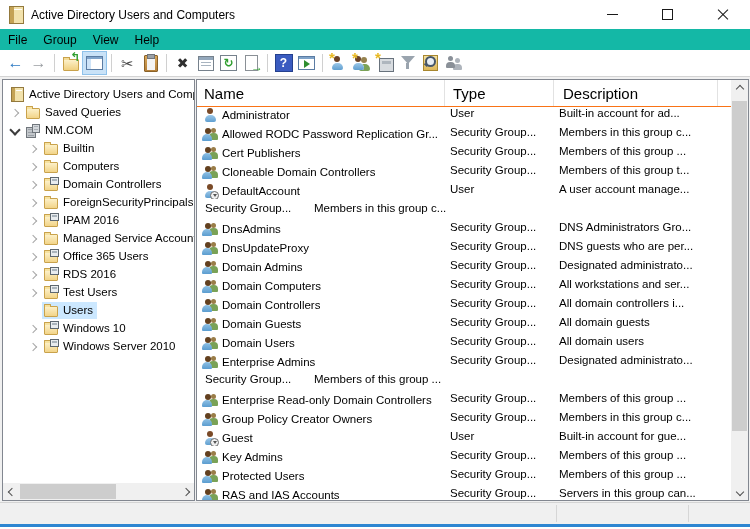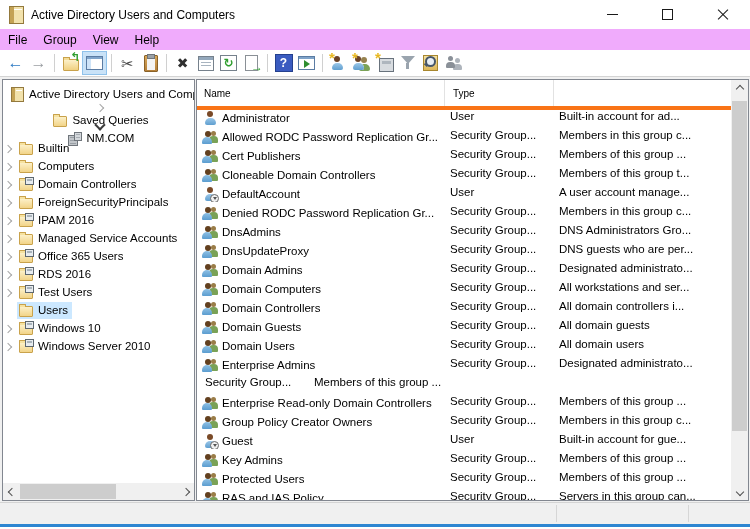--- a/index.html
+++ b/index.html
@@ -14,21 +14,21 @@
   .wcontrols{margin-left:auto;display:flex;height:29px;}
   .wbtn{width:55px;height:29px;display:flex;align-items:center;justify-content:center;}
   .ic-min{width:11px;height:1px;background:#1a1a1a;}
   .ic-max{width:9px;height:9px;border:1px solid #1a1a1a;}
   .ic-close{position:relative;width:12px;height:12px;}
   .ic-close::before,.ic-close::after{content:"";position:absolute;left:-1px;top:5px;width:14px;height:1px;background:#1a1a1a;}
   .ic-close::before{transform:rotate(45deg);}
   .ic-close::after{transform:rotate(-45deg);}
 
   
-  .menubar{height:21px;display:flex;align-items:center;background:#f0abfc;}
+  .menubar{height:21px;display:flex;align-items:center;background:#14b8a6;}
   .menu-item{padding:0 8px;height:21px;display:flex;align-items:center;}
 
   
   .toolbar{height:26px;display:flex;align-items:center;background:#fff;border-bottom:1px solid #d4d4d4;padding-left:4px;}
   .tb{width:23px;height:22px;position:relative;display:flex;align-items:center;justify-content:center;flex:none;}
   .tb .p{display:none;position:absolute;}
   .tb .g{position:static;line-height:1;}
   .tb.v-sep{width:1px;height:18px;background:#d0d0d0;margin:0 4px;}
   .tb.v-back .g{color:#2e7bc4;font-weight:bold;font-size:16px;}
   .tb.v-forward .g{color:#9a9ea2;font-weight:bold;font-size:16px;}
@@ -73,22 +73,22 @@
   
   .content{position:absolute;left:0;right:0;top:77px;bottom:26px;background:#f0f0f0;}
   .panel{position:absolute;top:2px;bottom:2px;background:#fff;border:1px solid #828790;}
   .tree-panel{left:2px;width:191px;}
   .list-panel{left:196px;right:1px;}
 
   
   .tree{position:absolute;left:0;right:0;top:0;bottom:17px;overflow:hidden;padding-top:5px;font-size:11.5px;}
   .trow{height:18px;display:flex;align-items:center;white-space:nowrap;}
   .trow.v-d0{padding-left:5px;}
-  .trow.v-d1{padding-left:7px;flex-direction:column;}
-  .trow.v-d2{}
+  .trow.v-d1{padding-left:7px;}
+  .trow.v-d2{padding-left:25px;}
   .expander{width:9px;height:9px;margin-right:5px;flex:none;position:relative;}
   .expander.v-none{visibility:hidden;}
   .expander.v-collapsed::before{content:"";position:absolute;left:2px;top:2px;width:5px;height:5px;border-top:1px solid #a6a6a6;border-right:1px solid #a6a6a6;transform:rotate(45deg);}
   .expander.v-expanded::before{content:"";position:absolute;left:1px;top:0px;width:6px;height:6px;border-right:2px solid #3c3c3c;border-bottom:2px solid #3c3c3c;transform:rotate(45deg);}
   .node{display:inline-flex;align-items:center;height:17px;padding:0 4px 0 1px;}
   .node.v-selected{background:#cce8ff;}
   .tree-icon{width:16px;height:16px;position:relative;flex:none;margin-right:4px;}
   .tree-icon .ta,.tree-icon .tbg{position:absolute;display:none;}
   .tree-icon.v-folder .ta,.tree-icon.v-ou .ta{display:block;left:1px;top:4px;width:12px;height:9px;background:linear-gradient(#fcf0c8,#f2d488);border:1px solid #c9a24b;border-radius:1px;}
   .tree-icon.v-folder .ta::before,.tree-icon.v-ou .ta::before{content:"";position:absolute;top:-3px;left:-1px;width:5px;height:2px;background:#f6e2a0;border:1px solid #c9a24b;border-bottom:none;border-radius:1px 1px 0 0;}
@@ -103,21 +103,21 @@
   .tlabel{overflow:hidden;}
 
   
   .hscroll{position:absolute;left:0;right:0;bottom:0;height:17px;background:#f0f0f0;display:flex;align-items:stretch;}
   .sbtn{width:15px;flex:none;display:flex;align-items:center;justify-content:center;background:#f0f0f0;}
   .htrack{flex:1;position:relative;}
   .hthumb{position:absolute;left:2px;top:1px;width:96px;height:15px;background:#cdcdcd;}
 
   
   .list-body{position:absolute;left:0;top:0;right:17px;bottom:0;overflow:hidden;font-size:11.5px;}
-  .lheader{height:26px;display:flex;border-bottom:4px solid #f97316;background:#fff;font-size:10px;}
+  .lheader{height:26px;display:flex;border-bottom:1px solid #f97316;background:#fff;font-size:15px;}
   .hcell{display:flex;align-items:center;border-right:1px solid #e2e2e2;overflow:hidden;white-space:nowrap;}
   .hcell.v-name{width:240px;padding-left:7px;}
   .hcell.v-type{width:100px;padding-left:8px;}
   .hcell.v-description{width:154px;padding-left:9px;}
   .hfiller{flex:1;border-right:none;}
   .lrows{overflow:hidden;}
   .lrow{height:19px;display:flex;align-items:flex-start;white-space:nowrap;}
   .cell{overflow:hidden;flex:none;display:flex;align-items:center;}
   .cname{width:240px;padding-left:5px;}
   .ctype{width:100px;padding-left:8px;}
@@ -483,20 +483,21 @@
     </div>
 
     <div class="panel list-panel">
       <div class="list-body">
         <div class="lheader">
 
             <span class="hcell v-name">Name</span>
 
             <span class="hcell v-type">Type</span>
 
+            <span class="hcell v-description">Description</span>
 
           <span class="hcell hfiller"></span>
         </div>
         <div class="lrows">
 
             <div class="lrow">
               <span class="cell cname">
                 <span class="obj-icon v-user">
                   <span class="oh1"></span>
                   <span class="ob1"></span>
@@ -556,29 +557,20 @@
                   <span class="ob1"></span>
                   <span class="obadge"></span>
                 </span>
                 <span class="txt">DefaultAccount</span>
               </span>
               <span class="cell ctype txt">User</span>
               <span class="cell cdesc txt">A user account manage...</span>
             </div>
 
             <div class="lrow">
-              <span class="cell cname">
-                <span class="obj-icon v-group">
-                  <span class="oh2"></span>
-                  <span class="ob2"></span>
-                  <span class="oh1"></span>
-                  <span class="ob1"></span>
-                </span>
-                <span class="txt">Denied RODC Password Replication Gr...</span>
-              </span>
               <span class="cell ctype txt">Security Group...</span>
               <span class="cell cdesc txt">Members in this group c...</span>
             </div>
 
             <div class="lrow">
               <span class="cell cname">
                 <span class="obj-icon v-group">
                   <span class="oh2"></span>
                   <span class="ob2"></span>
                   <span class="oh1"></span>
@@ -763,21 +755,21 @@
             </div>
 
             <div class="lrow">
               <span class="cell cname">
                 <span class="obj-icon v-group">
                   <span class="oh2"></span>
                   <span class="ob2"></span>
                   <span class="oh1"></span>
                   <span class="ob1"></span>
                 </span>
-                <span class="txt">RAS and IAS Policy</span>
+                <span class="txt">RAS and IAS Accounts</span>
               </span>
               <span class="cell ctype txt">Security Group...</span>
               <span class="cell cdesc txt">Servers in this group can...</span>
             </div>
 
         </div>
       </div>
       <div class="vscroll">
         <span class="vbtn">
             <span class="chev up"></span>

